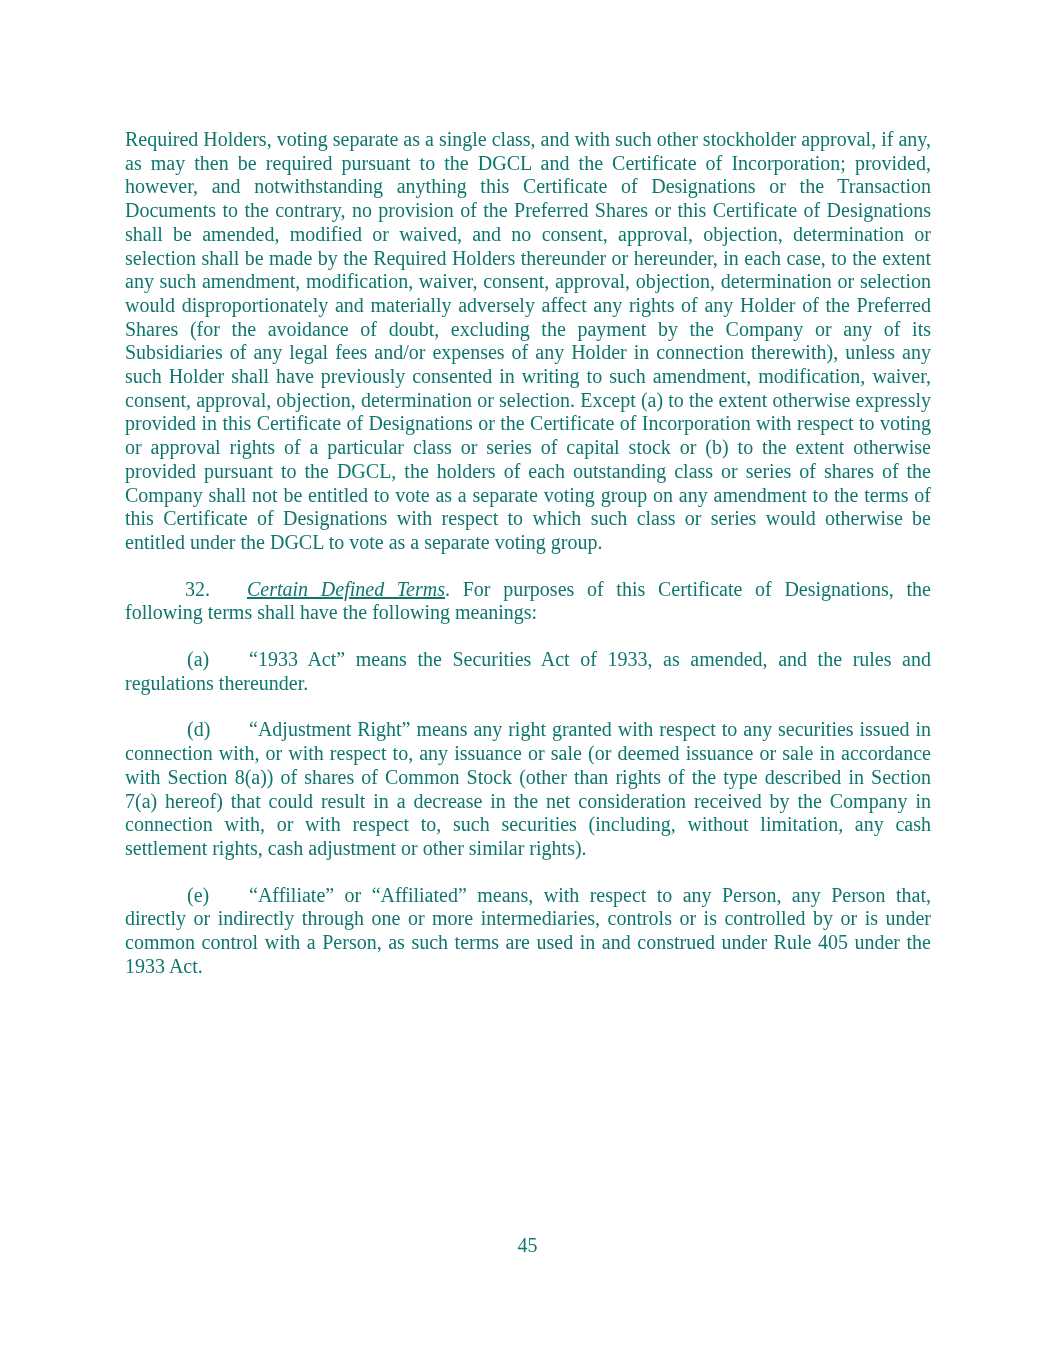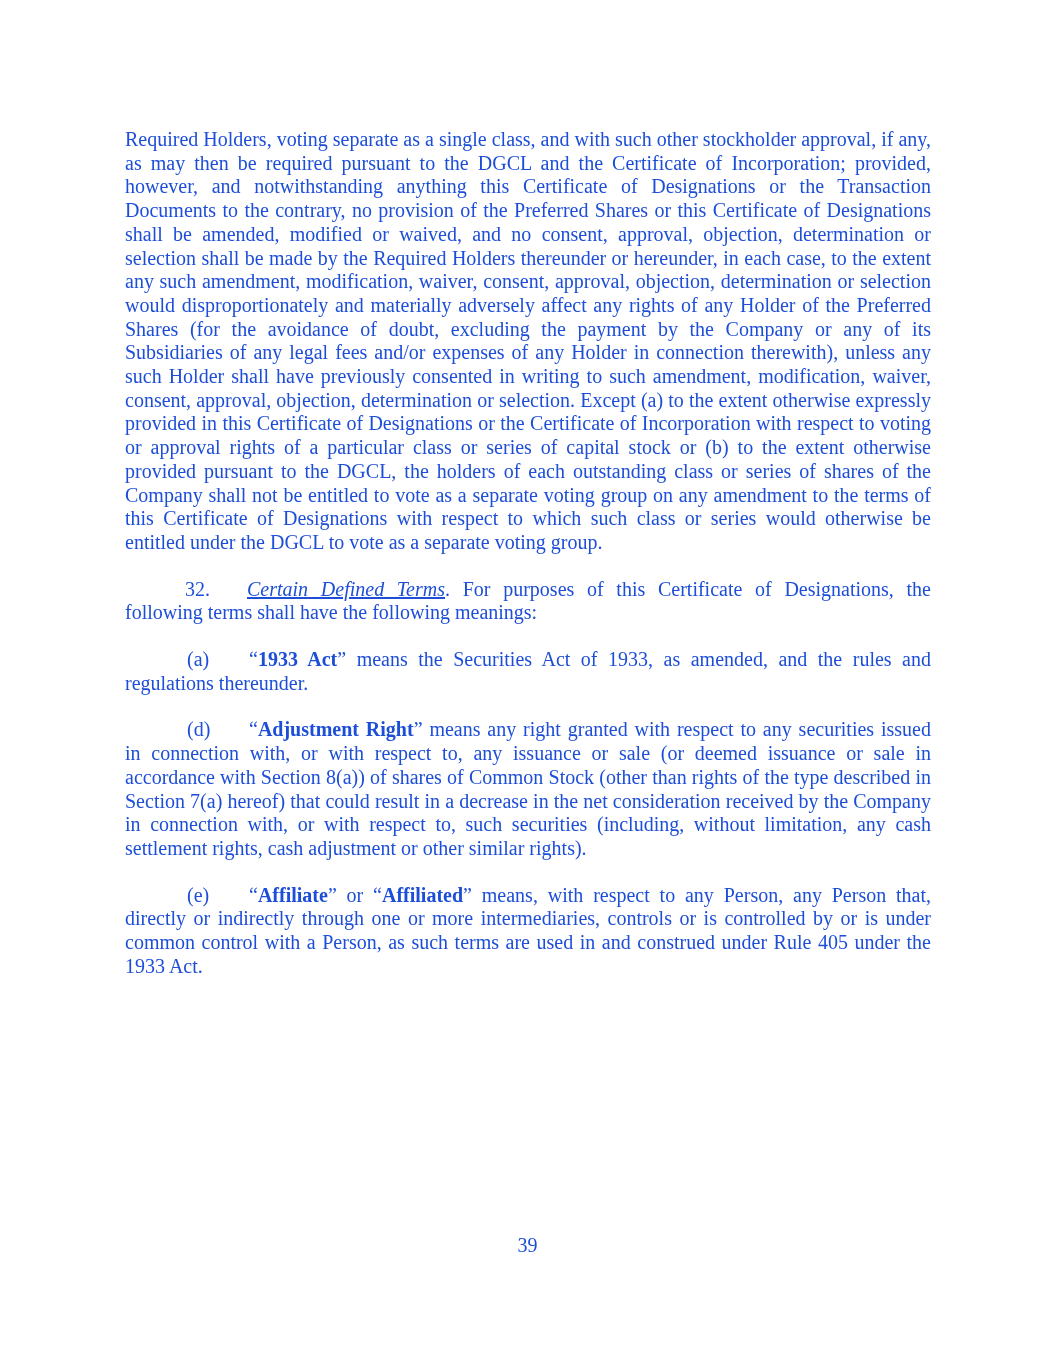--- a/index.html
+++ b/index.html
@@ -8,21 +8,21 @@
     background: #ffffff;
   }
   .page {
     position: relative;
     width: 1055px;
     height: 1365px;
     background: #ffffff;
     font-family: "Liberation Serif", "DejaVu Serif", serif;
     font-size: 20px;
     line-height: 23.7px;
-    color: #1d4ed8;
+    color: #0f766e;
     overflow: hidden;
   }
   .content {
     position: absolute;
     left: 125px;
     top: 128px;
     width: 806px;
   }
   p.block {
     margin: 0 0 23px 0;
@@ -37,21 +37,21 @@
   .def {
     margin-left: 60px;
     text-indent: 62px;
   }
   .seg-tab {
     display: inline-block;
     width: 62px;
     text-indent: 0;
     font-family: Liberation Serif, serif;
   }
-  .seg-bold { font-weight: bold; }
+  .seg-bold { font-weight: normal; }
   .seg-underline { text-decoration: underline; font-style: italic; }
   .page-number {
     position: absolute;
     top: 1234px;
     left: 0;
     width: 100%;
     text-align: center;
   }
 </style>
 </head>
@@ -67,14 +67,14 @@
     <p class="block def"><span class="seg-tab">(a)</span><span>“</span><span class="seg-bold">1933 Act</span><span>” means the Securities Act of 1933, as amended, and the rules and regulations thereunder.</span></p>
 
 
 
     <p class="block def"><span class="seg-tab">(d)</span><span>“</span><span class="seg-bold">Adjustment Right</span><span>” means any right granted with respect to any securities issued in connection with, or with respect to, any issuance or sale (or deemed issuance or sale in accordance with Section 8(a)) of shares of Common Stock (other than rights of the type described in Section 7(a) hereof) that could result in a decrease in the net consideration received by the Company in connection with, or with respect to, such securities (including, without limitation, any cash settlement rights, cash adjustment or other similar rights).</span></p>
 
     <p class="block def"><span class="seg-tab">(e)</span><span>“</span><span class="seg-bold">Affiliate</span><span>” or “</span><span class="seg-bold">Affiliated</span><span>” means, with respect to any Person, any Person that, directly or indirectly through one or more intermediaries, controls or is controlled by or is under common control with a Person, as such terms are used in and construed under Rule 405 under the 1933 Act.</span></p>
 
   </div>
 
-  <div class="page-number">39</div>
+  <div class="page-number">45</div>
 </div>
 
 </body></html>

